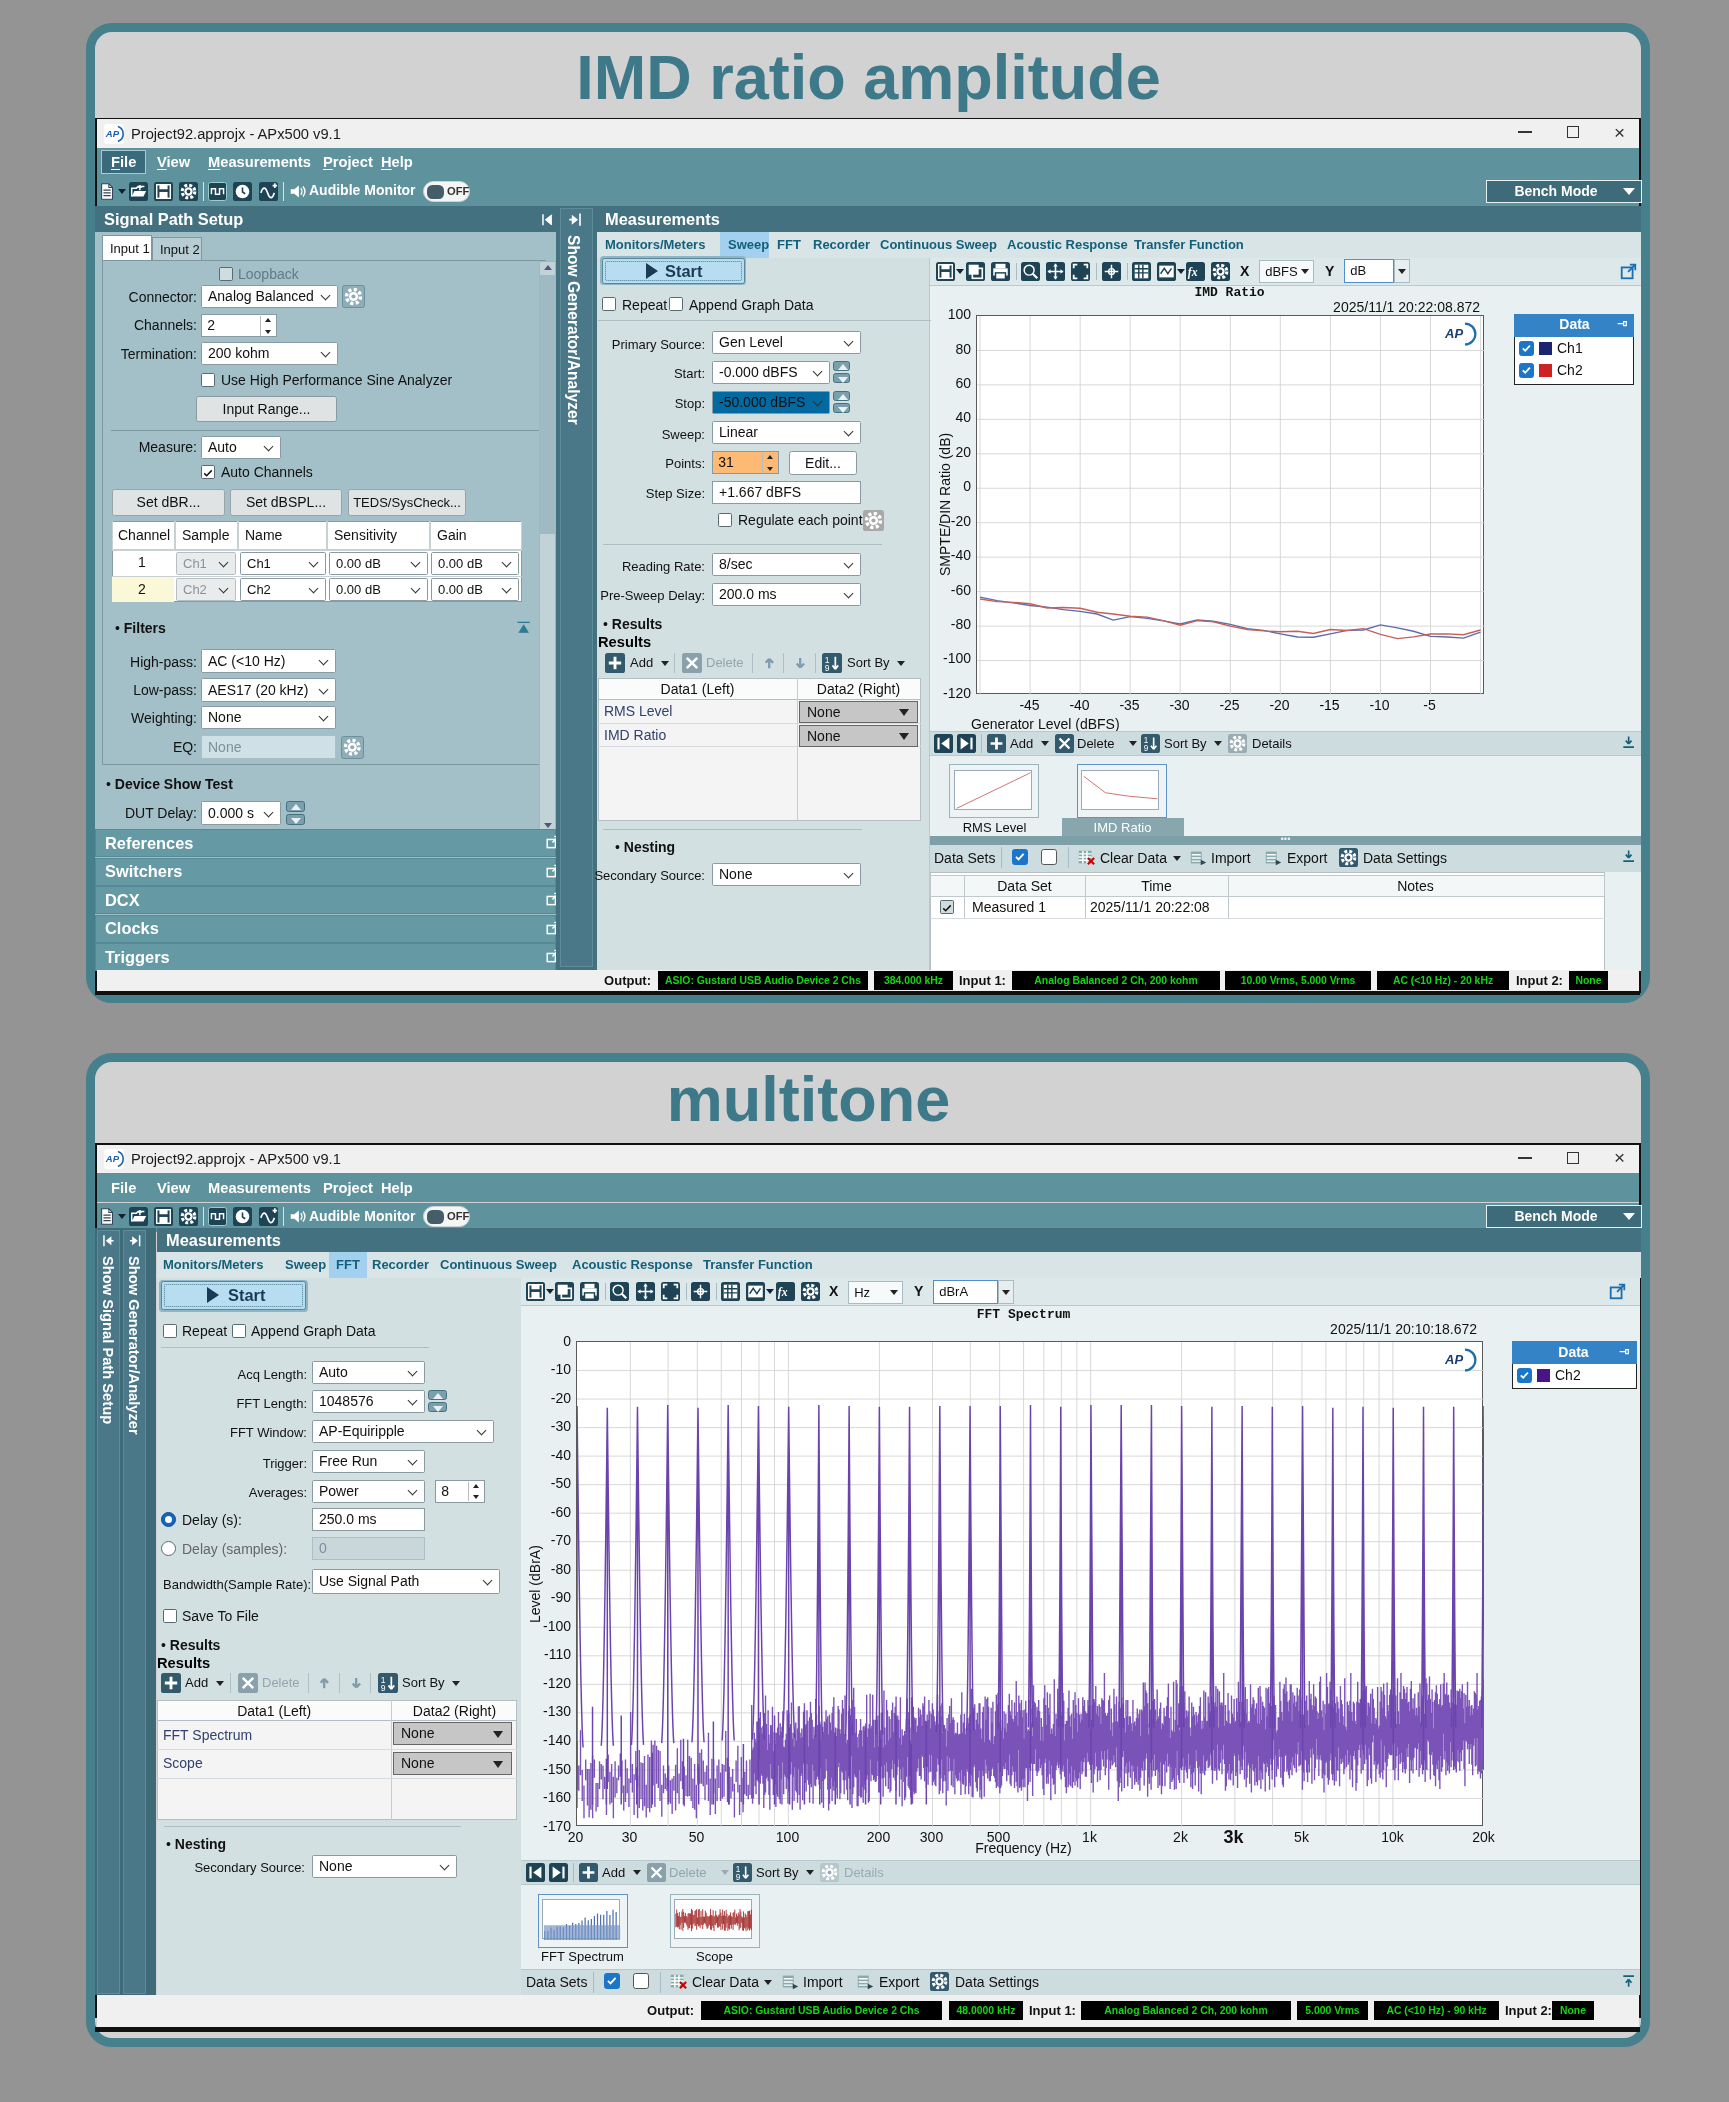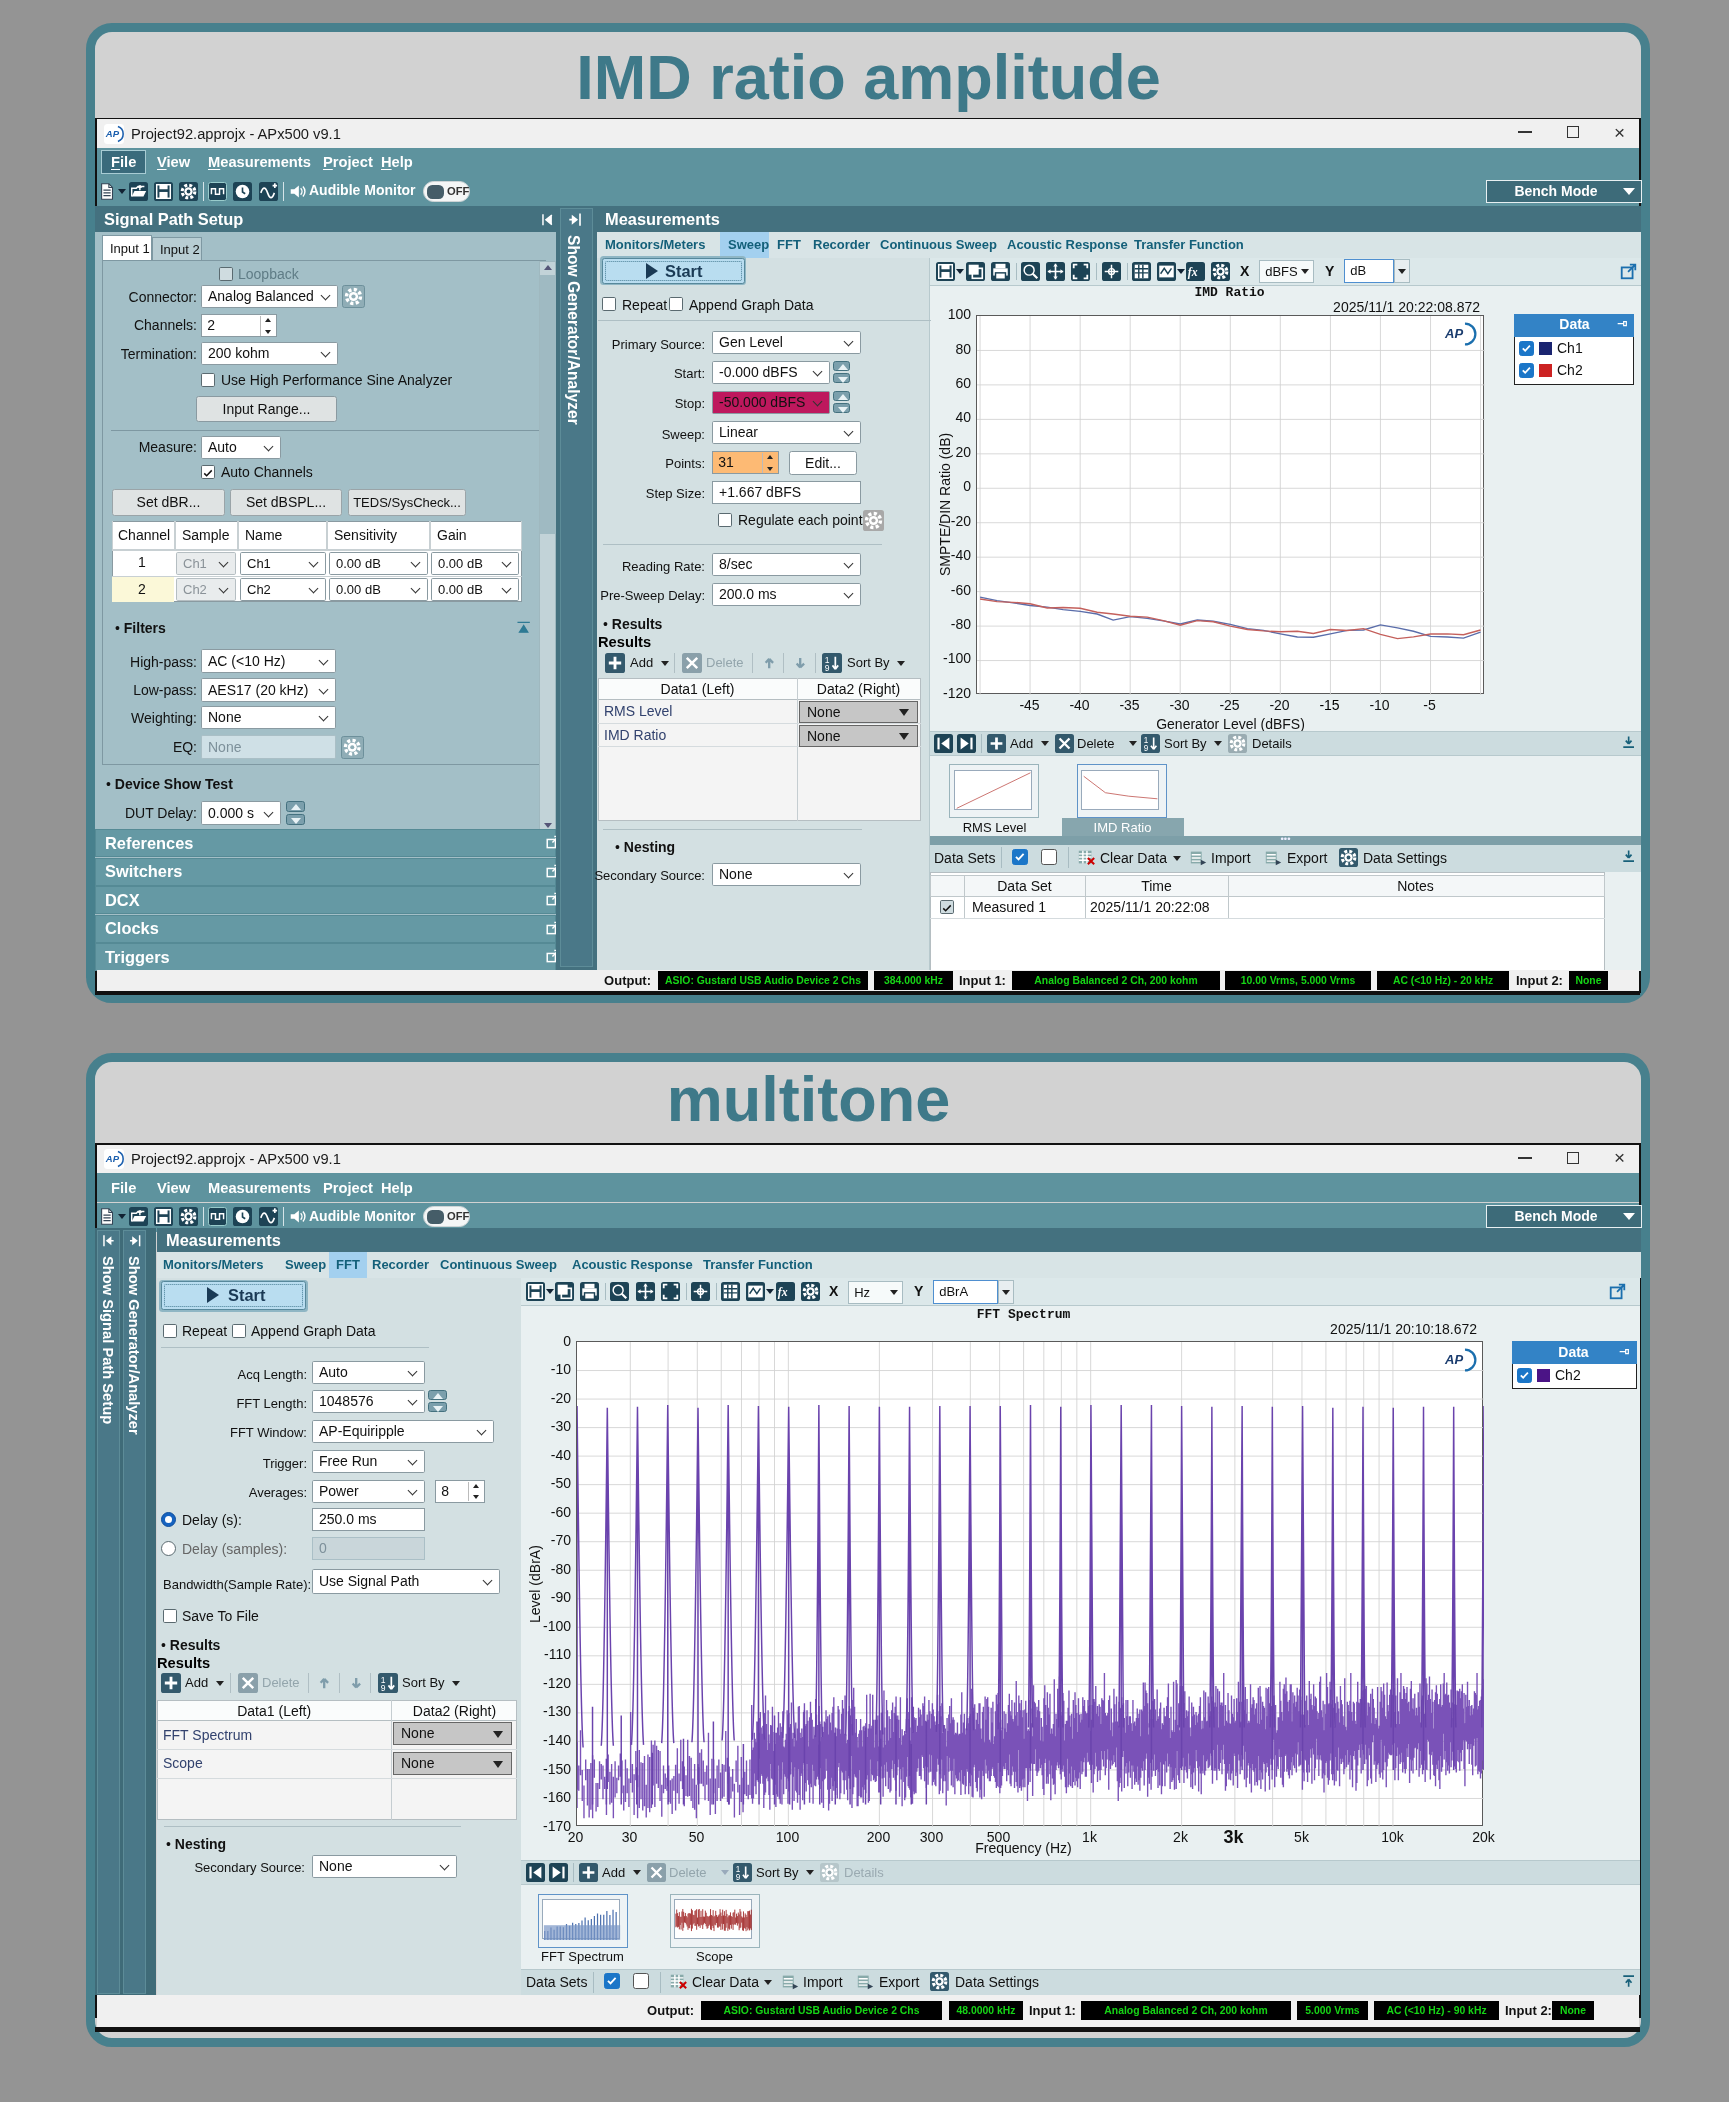--- a/index.html
+++ b/index.html
@@ -372,21 +372,21 @@
   </div>
 <div class="a" style="left:833px;top:361px;width:17.3px;height:23px;">
     <div style="position:absolute;left:0;top:0;width:17.3px;height:10.4px;background:#7b9fac;border:0.9px solid #44717f;border-radius:2.6px">
       <div style="position:absolute;left:3.5px;top:1.7px;width:0;height:0;border-left:5.2px solid transparent;border-right:5.2px solid transparent;border-bottom:6px solid #e8f2f5"></div>
     </div>
     <div style="position:absolute;left:0;top:12px;width:17.3px;height:10.4px;background:#7b9fac;border:0.9px solid #44717f;border-radius:2.6px">
       <div style="position:absolute;left:3.5px;top:2.6px;width:0;height:0;border-left:5.2px solid transparent;border-right:5.2px solid transparent;border-top:6px solid #e8f2f5"></div>
     </div>
   </div>
 <div class="a" style="left:359px;top:394px;width:346px;text-align:right;font-size:13px;color:#111;font-weight:400;white-space:nowrap;height:19px;line-height:19px;">Stop:</div>
-<div class="a" style="left:712px;top:391px;width:118px;height:23px;background:#be185d;border:0.9px solid #8a9aa1;border-radius:1.7px;">
+<div class="a" style="left:712px;top:391px;width:118px;height:23px;background:#0369a1;border:0.9px solid #8a9aa1;border-radius:1.7px;">
     <span style="position:absolute;left:6px;top:0;height:21.6px;line-height:21.6px;font-size:14px;color:#111;font-weight:400;white-space:nowrap">-50.000 dBFS</span>
     <span class="ch" style="right:7.8px;top:6px"></span>
   </div>
 <div class="a" style="left:833px;top:391px;width:17.3px;height:23px;">
     <div style="position:absolute;left:0;top:0;width:17.3px;height:10.4px;background:#7b9fac;border:0.9px solid #44717f;border-radius:2.6px">
       <div style="position:absolute;left:3.5px;top:1.7px;width:0;height:0;border-left:5.2px solid transparent;border-right:5.2px solid transparent;border-bottom:6px solid #e8f2f5"></div>
     </div>
     <div style="position:absolute;left:0;top:12px;width:17.3px;height:10.4px;background:#7b9fac;border:0.9px solid #44717f;border-radius:2.6px">
       <div style="position:absolute;left:3.5px;top:2.6px;width:0;height:0;border-left:5.2px solid transparent;border-right:5.2px solid transparent;border-top:6px solid #e8f2f5"></div>
     </div>
@@ -593,21 +593,21 @@
 <div class="a" style="left:770px;top:697px;width:519px;text-align:center;font-size:14px;color:#111;font-weight:400;white-space:nowrap;height:17.3px;line-height:17.3px;">-45</div>
 <div class="a" style="left:820px;top:697px;width:519px;text-align:center;font-size:14px;color:#111;font-weight:400;white-space:nowrap;height:17.3px;line-height:17.3px;">-40</div>
 <div class="a" style="left:870px;top:697px;width:519px;text-align:center;font-size:14px;color:#111;font-weight:400;white-space:nowrap;height:17.3px;line-height:17.3px;">-35</div>
 <div class="a" style="left:920px;top:697px;width:519px;text-align:center;font-size:14px;color:#111;font-weight:400;white-space:nowrap;height:17.3px;line-height:17.3px;">-30</div>
 <div class="a" style="left:970px;top:697px;width:519px;text-align:center;font-size:14px;color:#111;font-weight:400;white-space:nowrap;height:17.3px;line-height:17.3px;">-25</div>
 <div class="a" style="left:1020px;top:697px;width:519px;text-align:center;font-size:14px;color:#111;font-weight:400;white-space:nowrap;height:17.3px;line-height:17.3px;">-20</div>
 <div class="a" style="left:1070px;top:697px;width:519px;text-align:center;font-size:14px;color:#000000;font-weight:400;white-space:nowrap;height:17.3px;line-height:17.3px;">-15</div>
 <div class="a" style="left:1120px;top:697px;width:519px;text-align:center;font-size:14px;color:#111;font-weight:400;white-space:nowrap;height:17.3px;line-height:17.3px;">-10</div>
 <div class="a" style="left:1170px;top:697px;width:519px;text-align:center;font-size:14px;color:#111;font-weight:400;white-space:nowrap;height:17.3px;line-height:17.3px;">-5</div>
 <div class="a" style="left:937px;top:409px;height:190px;writing-mode:vertical-rl;transform:rotate(180deg);font-size:14px;color:#111;text-align:center">SMPTE/DIN Ratio (dB)</div>
-<div class="a" style="left:971px;top:716px;width:519px;text-align:center;font-size:14px;color:#111;font-weight:400;white-space:nowrap;height:17.3px;line-height:17.3px;">Generator Level (dBFS)</div>
+<div class="a" style="left:971px;top:716px;width:519px;text-align:left;font-size:14px;color:#111;font-weight:400;white-space:nowrap;height:17.3px;line-height:17.3px;">Generator Level (dBFS)</div>
 <div class="a" style="left:1444px;top:321px;width:35px;height:26px"><svg width="35" height="26" viewBox="0 0 40 30">
       <text x="1" y="20" font-size="15" font-weight="bold" font-style="italic" fill="#1a3c6e" font-family="Liberation Sans">AP</text>
       <path d="M24 3a 12 12 0 0 1 0 24" stroke="#1b6fae" stroke-width="2.6" fill="none"></path>
     </svg></div>
 <div class="a" style="left:1514px;top:314px;width:120px;height:71px;background:#fff;border:1.7px solid #222;"></div>
 <div class="a" style="left:1514px;top:314px;width:120px;height:22.5px;background:#3383c6;"></div>
 <div class="a" style="left:1315px;top:316px;width:519px;text-align:center;font-size:14px;color:#fff;font-weight:700;white-space:nowrap;height:17.3px;line-height:17.3px;">Data</div>
 <div class="a" style="left:1615px;top:317px;width:14px;height:14px"><svg width="100%" height="100%" viewBox="0 0 21 21" fill="none" stroke="#fff" stroke-width="1.6">
       <path d="M4 10h9M13 6v8M13 7h4v6h-4" stroke="#fff" stroke-width="1.8"></path>
     </svg></div>

